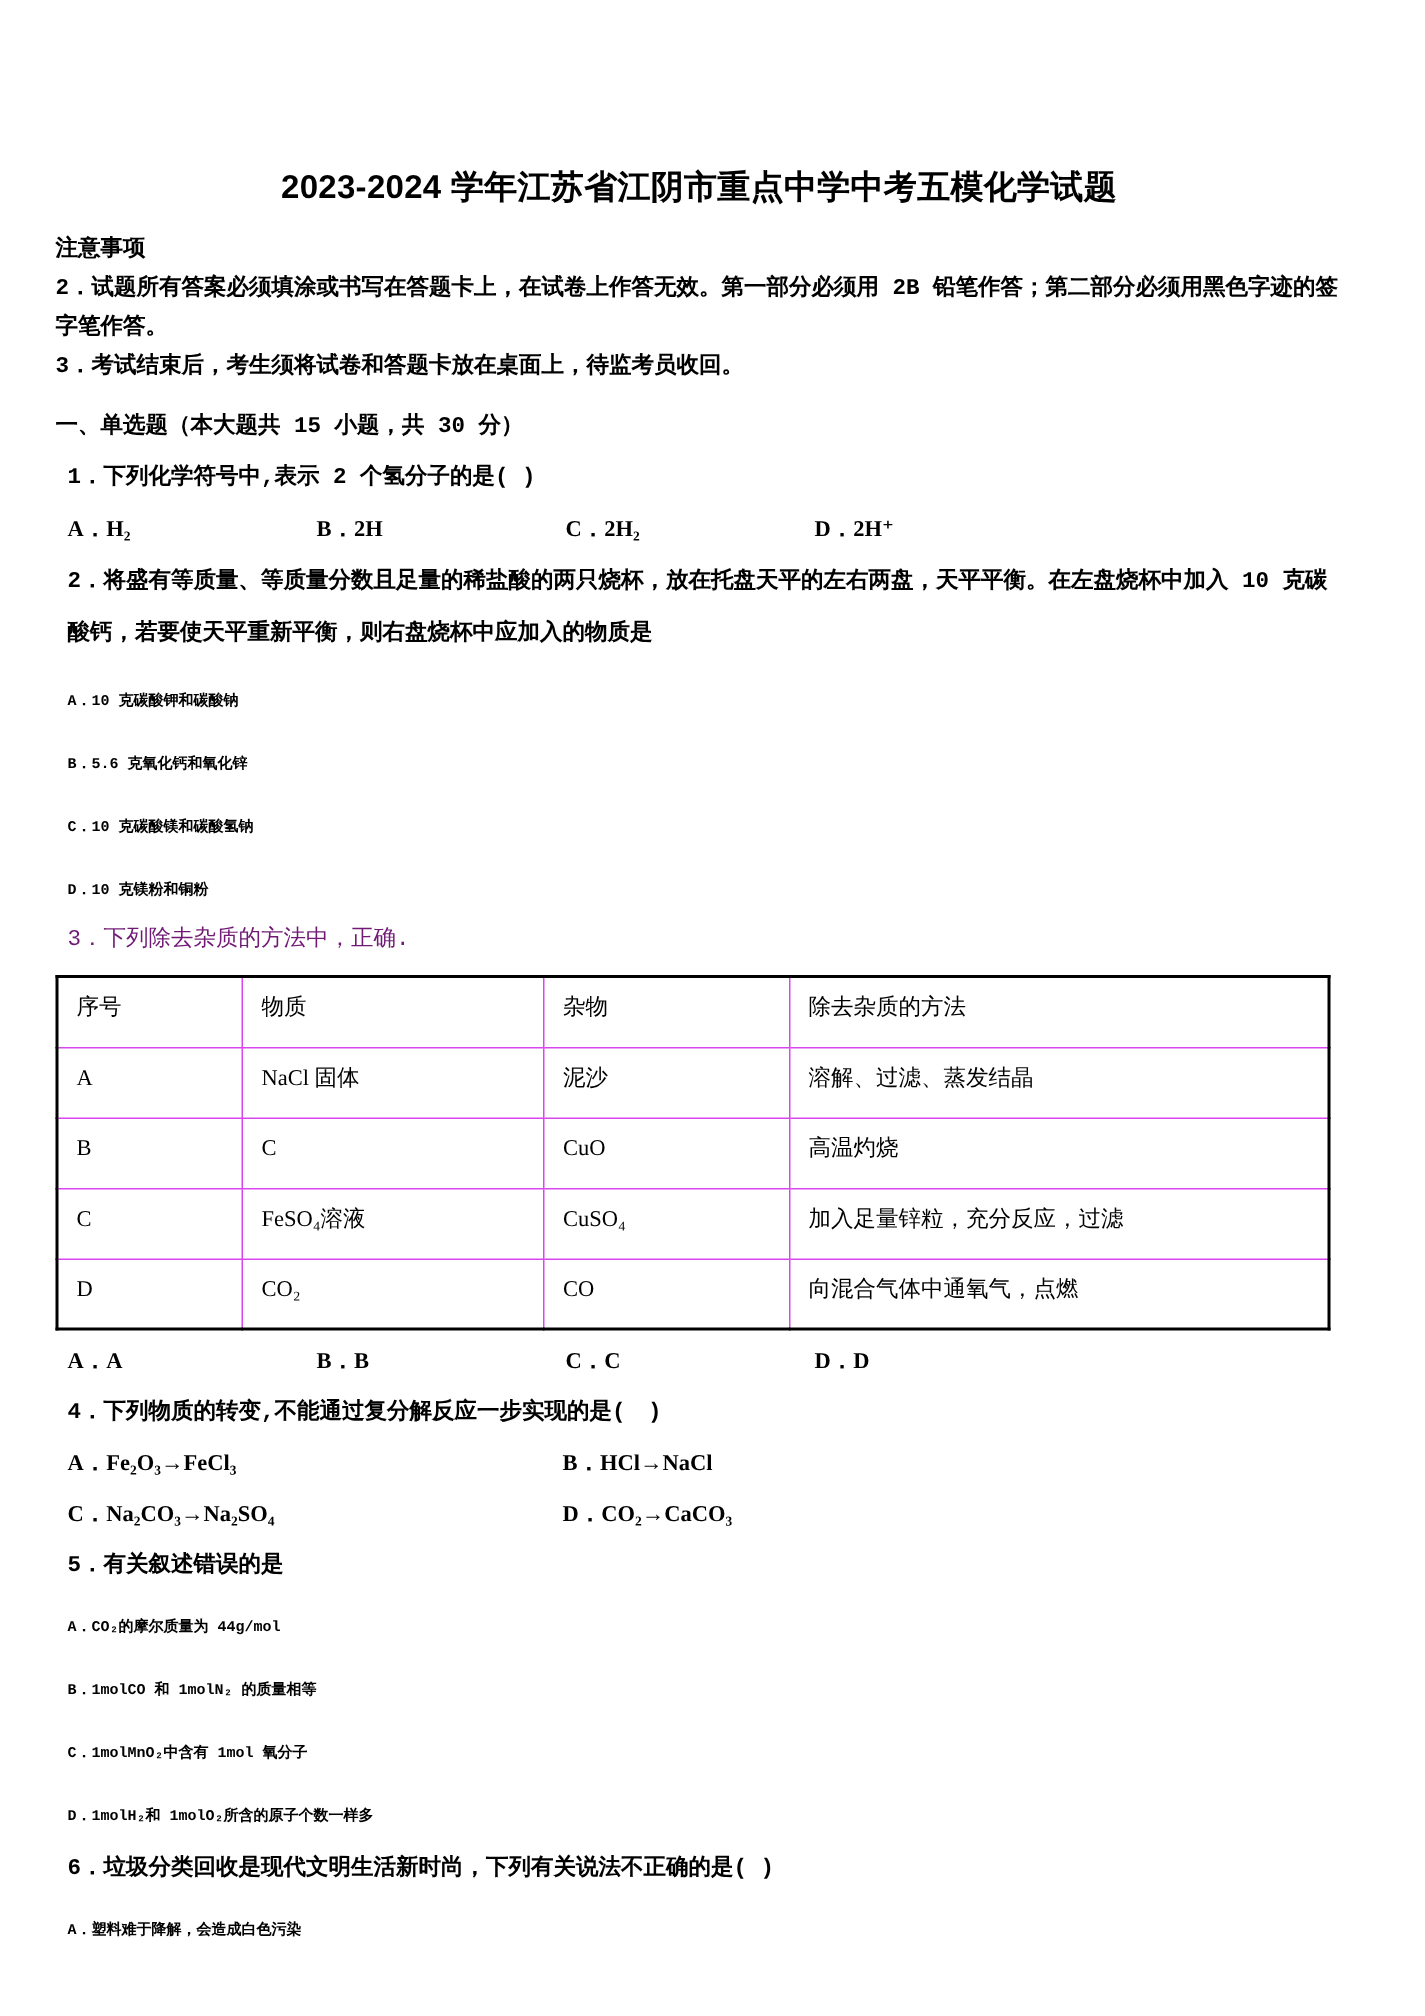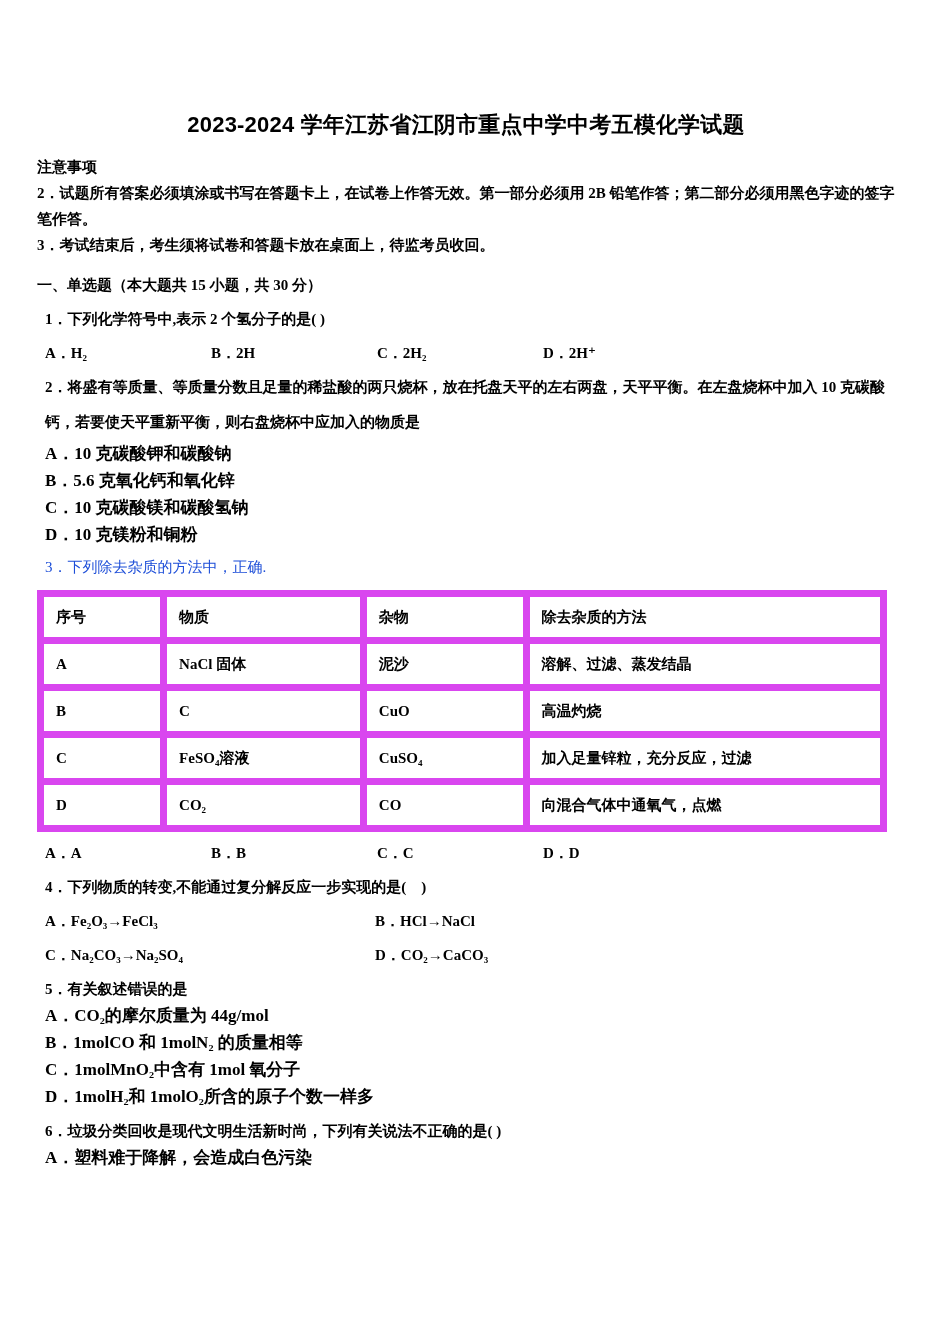--- a/index.html
+++ b/index.html
@@ -10,44 +10,44 @@
     font-family:"Liberation Serif","DejaVu Serif",serif;
   }
   .page { padding:110px 55px 0 37px; }
 
   .title {
     font-family:"Liberation Sans","DejaVu Sans",sans-serif;
     font-size:22px; font-weight:700; text-align:center;
     margin-bottom:14px; letter-spacing:0.2px;
   }
 
-  p { margin:0; }
+  p { margin:0;font-family:Liberation Mono, monospace; }
   .notice p { font-size:15px; font-weight:700; line-height:26px; }
 
   .section-heading { font-size:15px; font-weight:700; line-height:26px; margin-top:14px; }
 
   .q { padding-left:8px; }
   .stem { font-size:15px; font-weight:700; line-height:26px; margin-top:8px; }
   .stem.loose { line-height:35px; margin-top:4px; margin-left:-8px; padding-left:8px; text-indent:0; }
-  .stem.light { font-weight:400; color:#1d4ed8; margin-top:6px; }
+  .stem.light { font-weight:400; color:#701a75; margin-top:6px; }
 
   .opt-row { display:flex; font-size:15px; font-weight:700; line-height:26px; margin-top:8px; }
   .opt-row.cols4 .opt { width:166px; flex:0 0 auto; }
   .opt-row.cols4 .opt:last-child { width:auto; }
   .opt-row.cols2 .opt { width:330px; flex:0 0 auto; }
   .opt-row.cols2 .opt:last-child { width:auto; }
-  .opt-line { font-size:17px; font-weight:700; line-height:26px; margin-top:1px; }
+  .opt-line { font-size:10px; font-weight:700; line-height:26px; margin-top:16px; }
 
   table.impurity {
     width:100%; border-collapse:collapse; border:2px solid #000;
     table-layout:fixed; margin-top:10px; margin-left:-8px;
   }
   table.impurity th, table.impurity td {
-    border:7px solid #d946ef; height:47px; padding:10px 12px;
-    font-size:15px; font-weight:700; text-align:left; vertical-align:top;
+    border:1px solid #d946ef; height:47px; padding:10px 12px;
+    font-size:15px; font-weight:400; text-align:left; vertical-align:top;
     line-height:20px;
   }
   .col-no { width:14.6%; } .col-sub { width:23.7%; }
   .col-imp { width:19.3%; } .col-met { width:42.4%; }
 </style>
 </head>
 <body>
 
 <div class="page">
 

